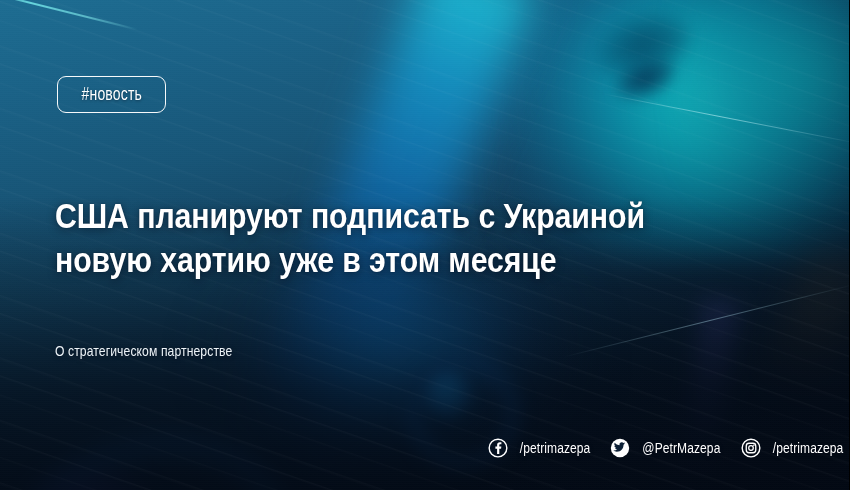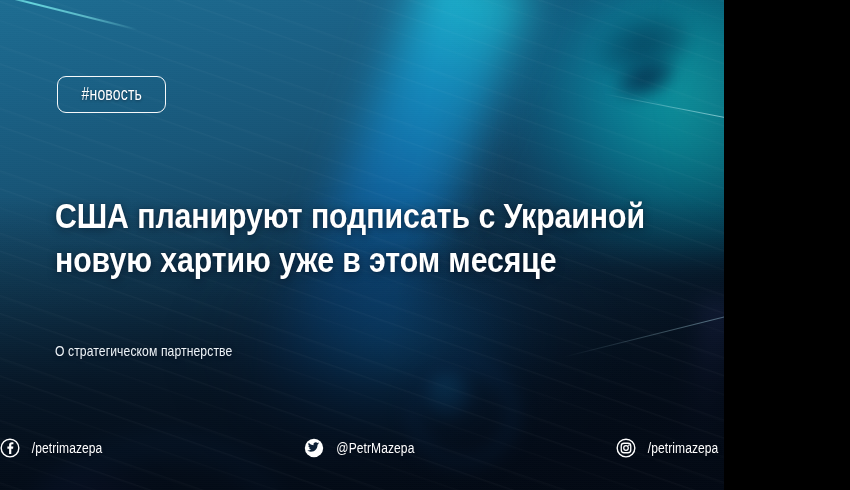--- a/index.html
+++ b/index.html
@@ -2,21 +2,21 @@
 <html><head>
 <meta charset="utf-8">
 <style>
   html, body {
     margin: 0;
     padding: 0;
     background: #000;
   }
   .canvas {
     position: relative;
-    width: 724px;
+    width: 849px;
     height: 490px;
     overflow: hidden;
     font-family: "Liberation Sans", sans-serif;
     background: #0a1828;
   }
 
   
   .bg-base {
     position: absolute;
     inset: 0;
@@ -306,21 +306,21 @@
     text-shadow: 0 1px 5px rgba(0,12,30,0.6);
   }
 
   .footer {
     position: absolute;
     left: 0; right: 0;
     top: 434px;
     height: 28px;
     display: flex;
     align-items: center;
-    justify-content: space-between;
+    justify-content: flex-end;
     gap: 14px;
   }
   .social {
     display: flex;
     align-items: center;
     gap: 6px;
   }
   .social-label {
     color: #ffffff;
     font-size: 14px;

